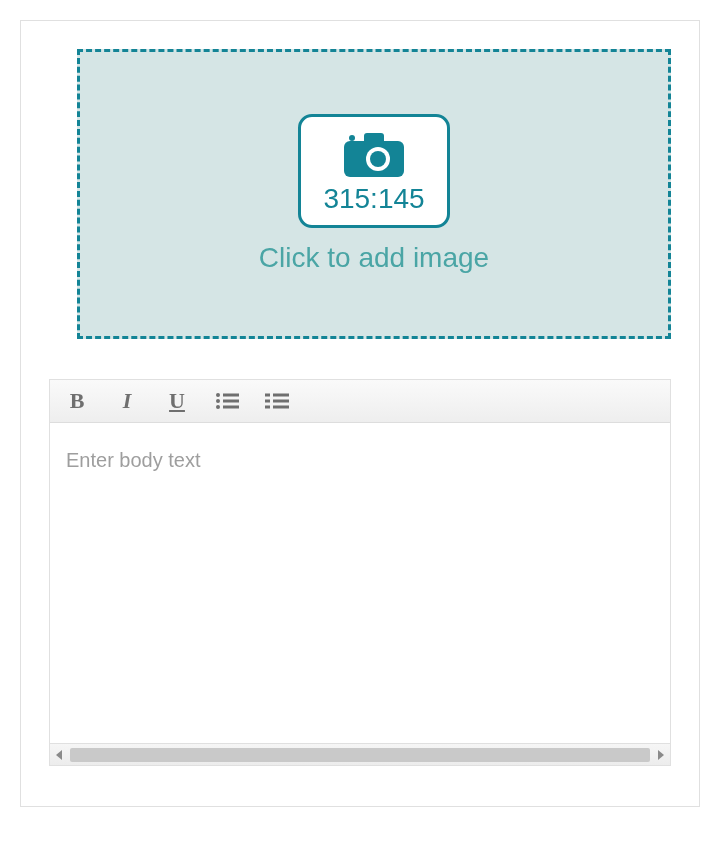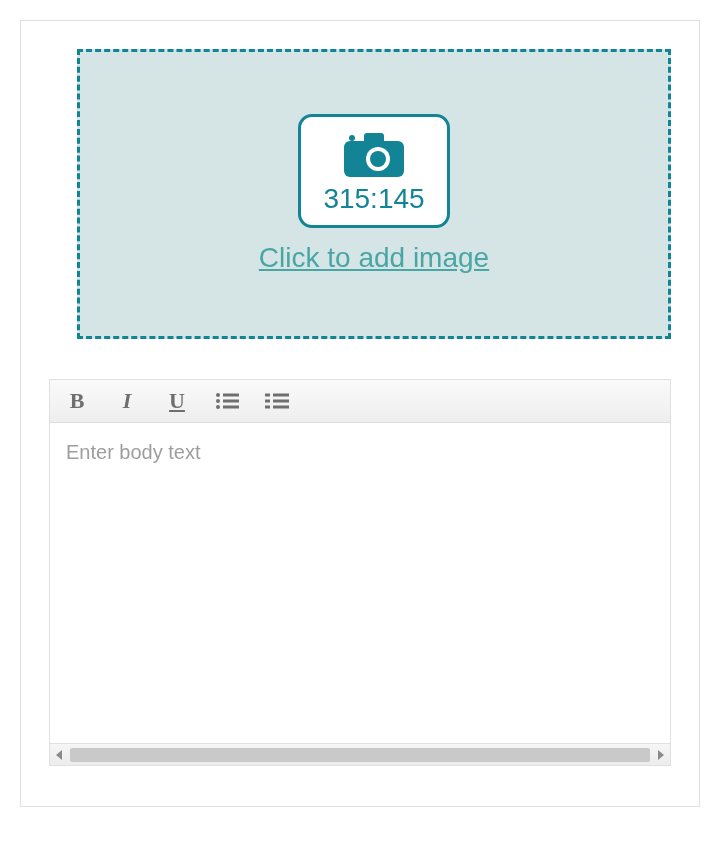--- a/index.html
+++ b/index.html
@@ -39,21 +39,20 @@
     .ratio {
       color: #138496;
       font-size: 28px;
       font-weight: 500;
       margin-top: 4px;
     }
     .dz-text {
       color: #4aa5a5;
       font-size: 28px;
       font-weight: 400;
-      text-decoration: underline;
     }
     .editor {
       border: 1px solid #e0e0e0;
     }
     .toolbar {
       background: linear-gradient(#fafafa, #eeeeee);
       border-bottom: 1px solid #ddd;
       padding: 8px 14px;
       display: flex;
       gap: 24px;
@@ -69,21 +68,21 @@
       align-items:center;
       justify-content:center;
       cursor:pointer;
       font-family: "Times New Roman", serif;
     }
     .tb-btn.italic { font-style: italic; }
     .tb-btn.under { text-decoration: underline; }
     .tb-btn svg { display:block; }
     .editor-body {
       background:#fff;
-      padding: 18px 16px;
+      padding: 26px 16px;
       height: 320px;
       color:#9e9e9e;
       font-size: 20px;
     }
     .hscroll {
       background: linear-gradient(#f6f6f6,#ececec);
       border-top:1px solid #e0e0e0;
       height:22px;
       display:flex;
       align-items:center;

